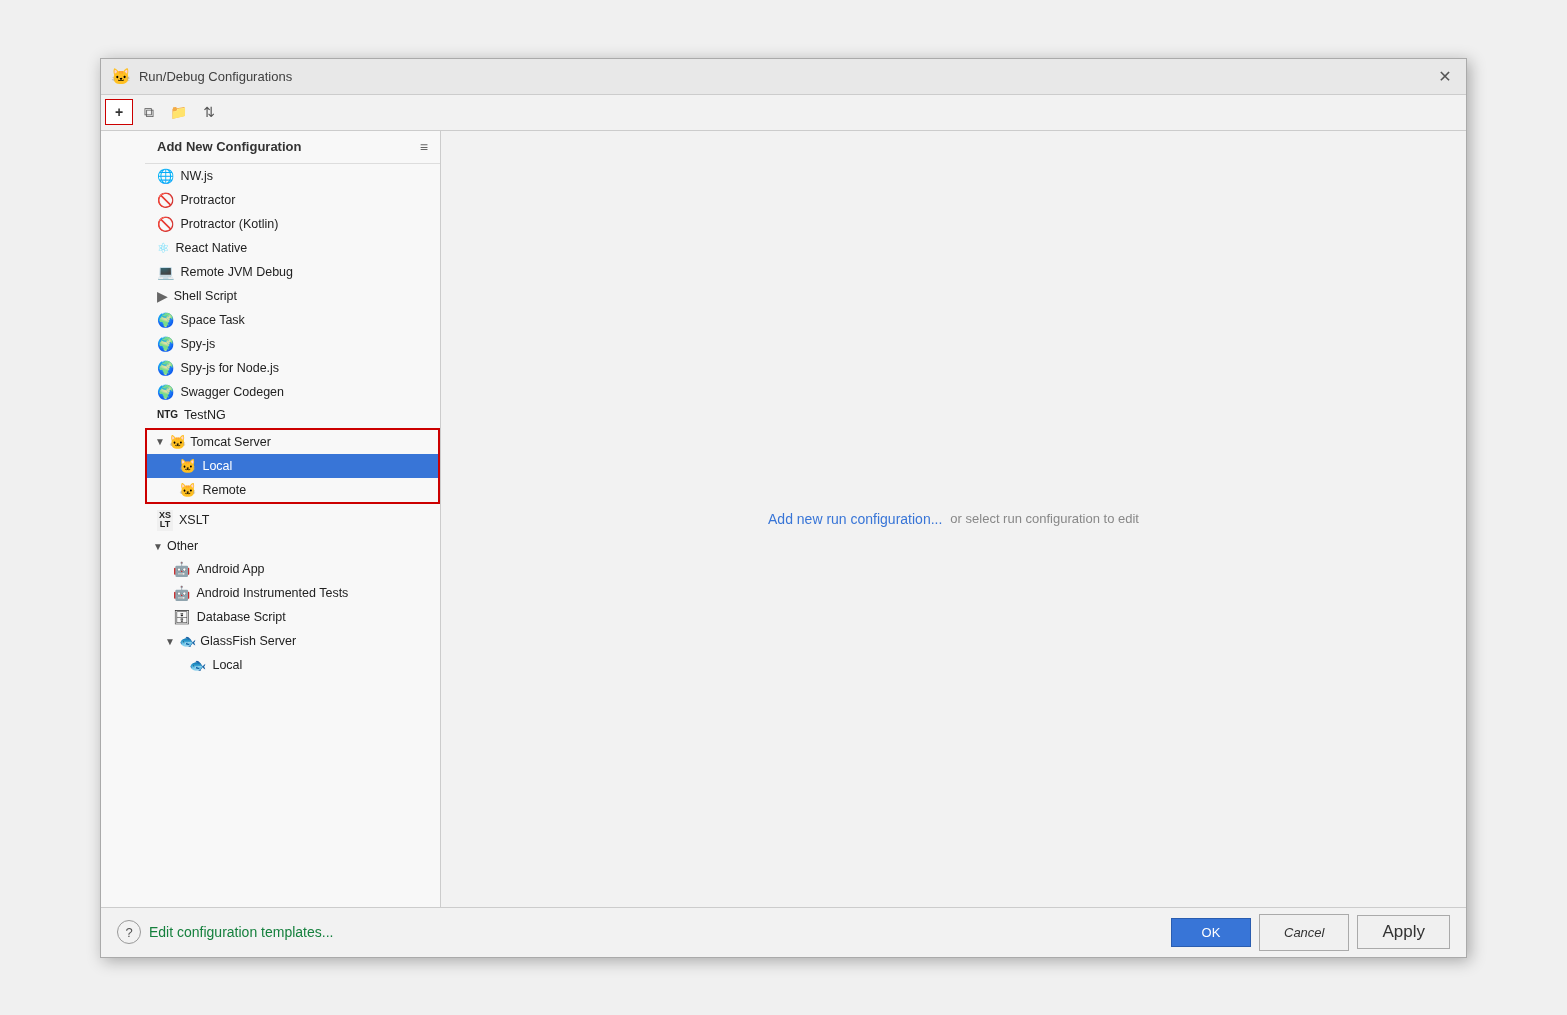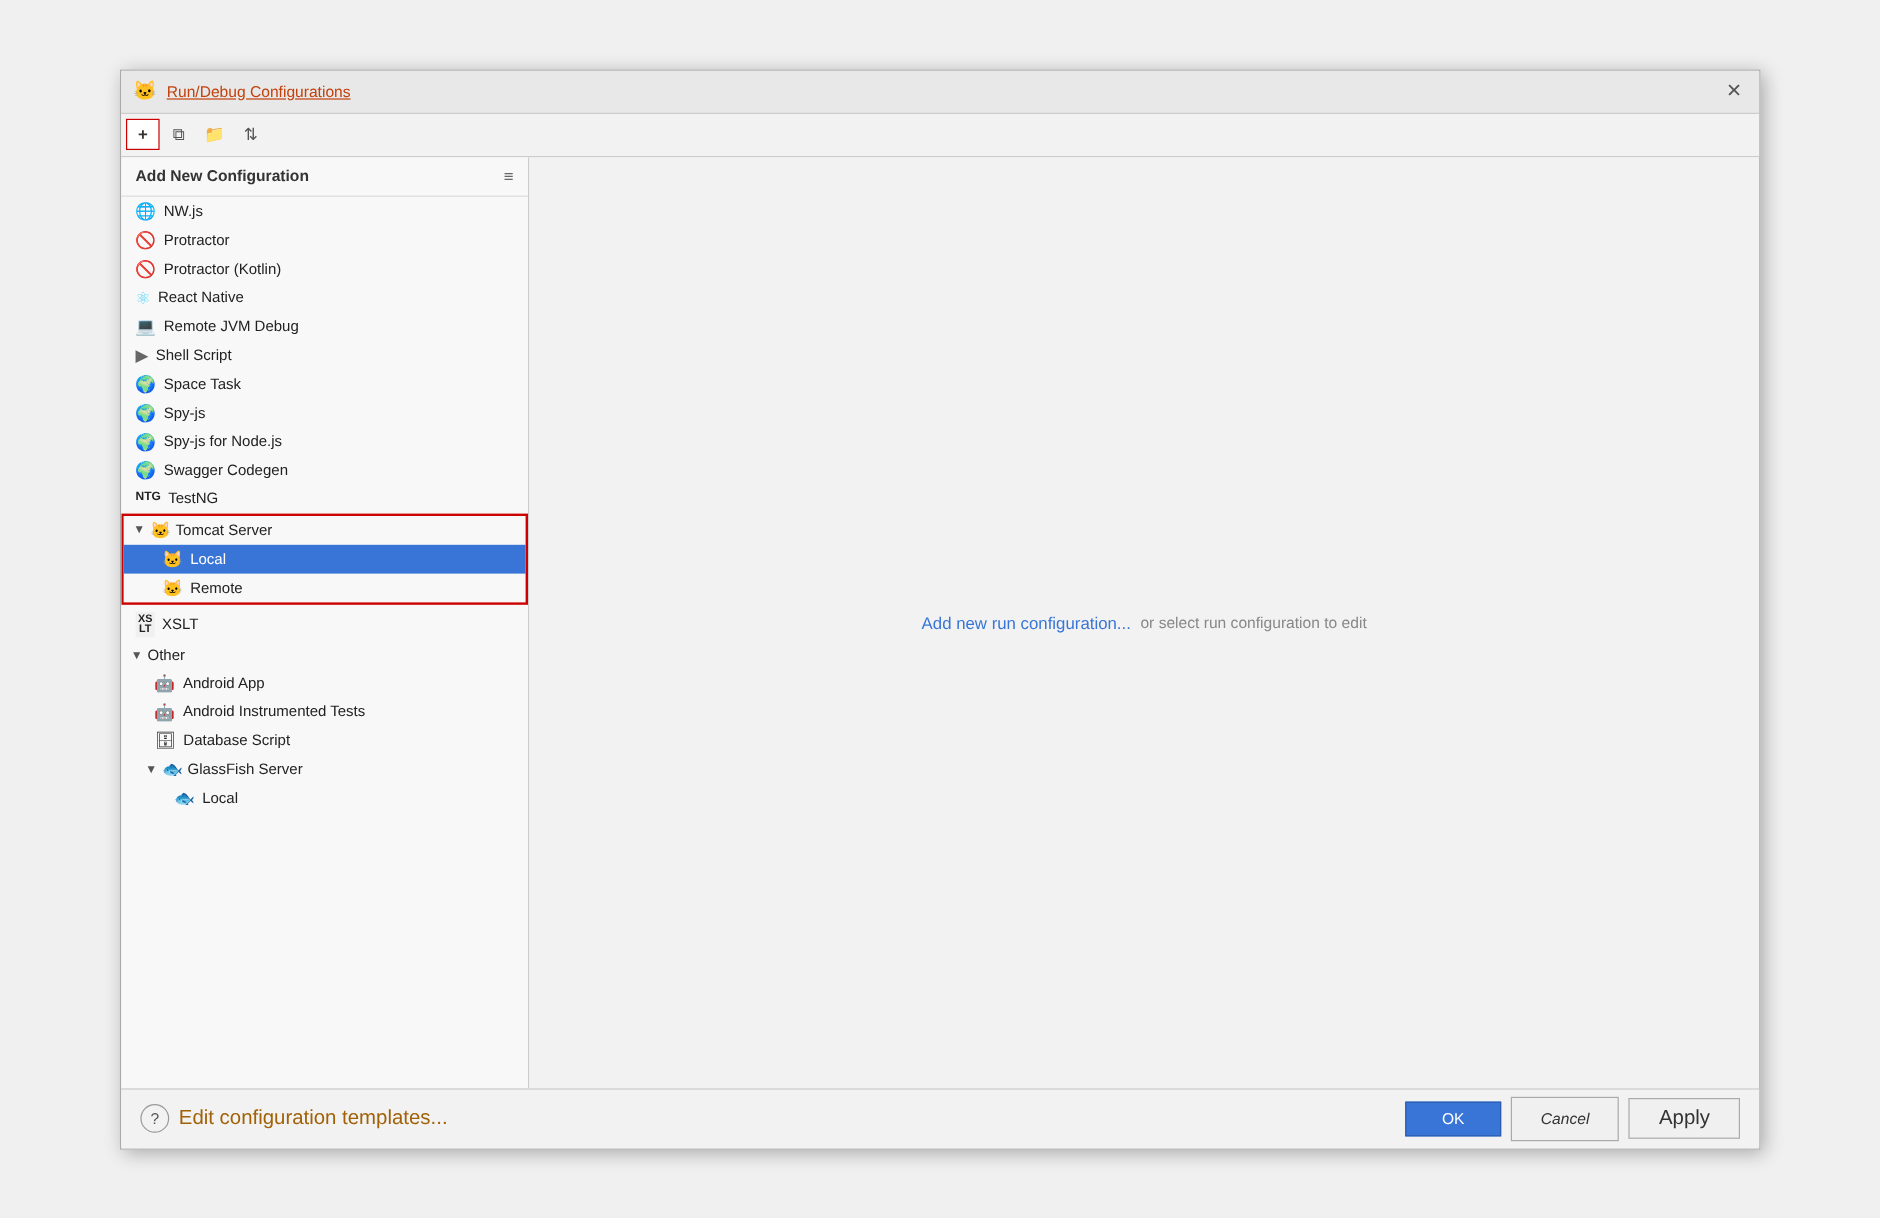--- a/index.html
+++ b/index.html
@@ -27,22 +27,21 @@
       display: flex;
       align-items: center;
       gap: 8px;
     }
     .title-icon {
       font-size: 16px;
     }
     .title-text {
       font-size: 13px;
       font-weight: 500;
-      color: #c2410c;
-      text-decoration: underline;
+      color: #404040;
     }
     .close-btn {
       width: 22px;
       height: 22px;
       display: flex;
       align-items: center;
       justify-content: center;
       cursor: pointer;
       font-size: 16px;
       color: #555;
@@ -87,20 +86,21 @@
       flex: 1;
       overflow: hidden;
     }
     .left-panel {
       width: 340px;
       background: #f8f8f8;
       border-right: 1px solid #ccc;
       display: flex;
       flex-direction: column;
       flex-shrink: 0;
+      padding-left: 44px;
     }
     .left-header {
       display: flex;
       align-items: center;
       justify-content: space-between;
       padding: 8px 12px;
       border-bottom: 1px solid #ddd;
     }
     .left-header-title {
       font-size: 13px;
@@ -187,22 +187,22 @@
       border-radius: 50%;
       border: 1px solid #999;
       display: flex;
       align-items: center;
       justify-content: center;
       font-size: 13px;
       cursor: pointer;
       color: #555;
     }
     .edit-templates-link {
-      color: #a16207;
-      font-size: 17px;
+      color: #15803d;
+      font-size: 14px;
       cursor: pointer;
       text-decoration: none;
     }
     .bottom-right {
       display: flex;
       align-items: center;
       gap: 8px;
       margin-left: 16px;
     }
     .btn-ok {

